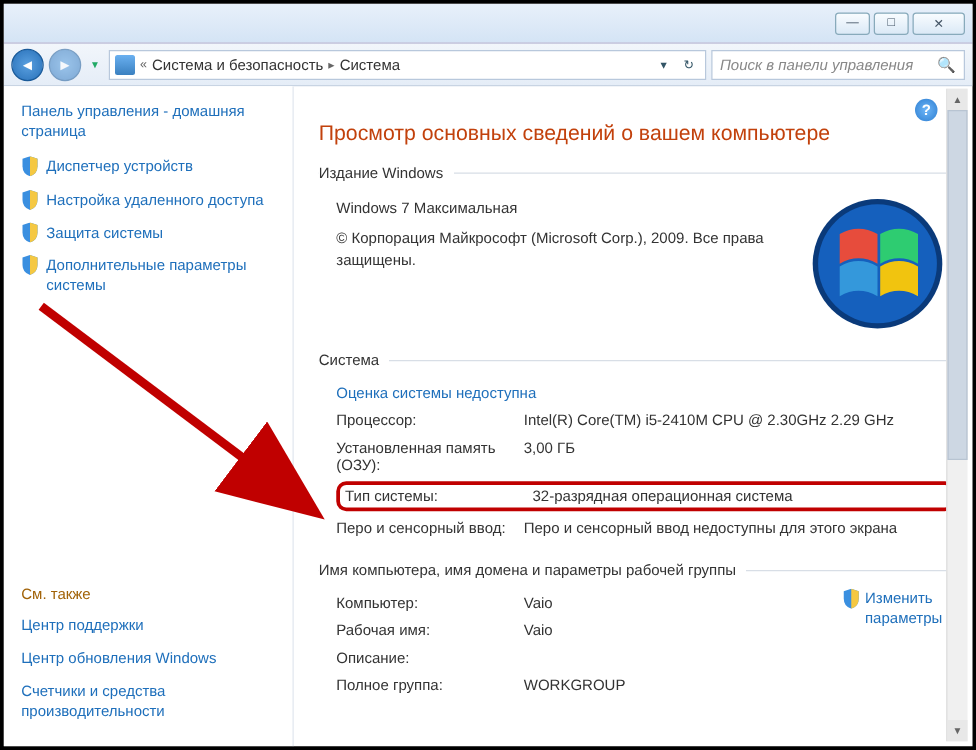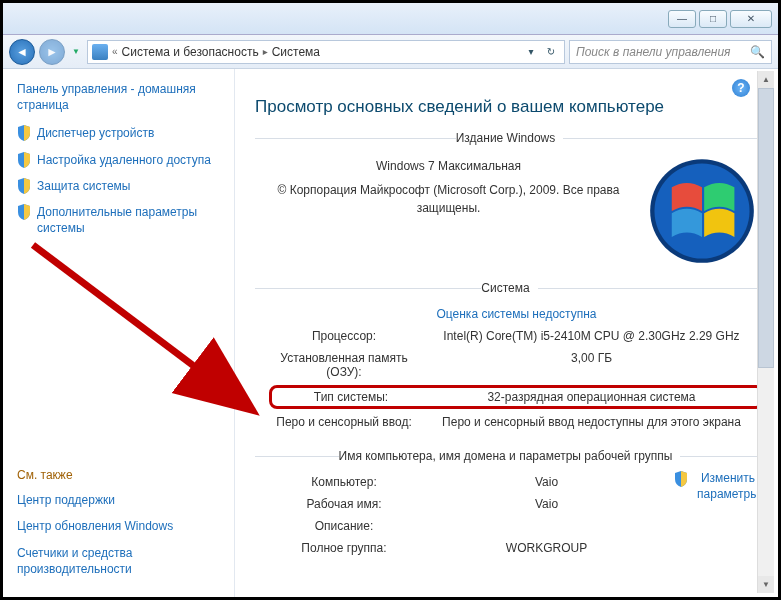--- a/index.html
+++ b/index.html
@@ -23,22 +23,22 @@
 .sidebar { width: 232px; background: #fff; padding: 12px 10px 10px 14px; border-right: 1px solid #e2e8f0; display: flex; flex-direction: column; position: relative; }
 .sidebar-head { color: #1e6fbb; font-size: 12px; margin-bottom: 12px; line-height: 1.35; }
 .sidebar-link { display: flex; align-items: flex-start; gap: 6px; margin-bottom: 10px; color: #1e6fbb; cursor: pointer; line-height: 1.35; }
 .shield { width: 14px; height: 16px; flex-shrink: 0; position: relative; }
 .shield svg { width: 14px; height: 16px; }
 .seealso { margin-top: auto; padding-top: 14px; }
 .seealso-head { color: #a16207; margin-bottom: 10px; }
 .seealso .sidebar-link { margin-bottom: 10px; }
 .main { flex: 1; padding: 12px 14px 10px 20px; overflow: hidden; position: relative; }
 .help-icon { position: absolute; top: 10px; right: 28px; width: 18px; height: 18px; border-radius: 50%; background: radial-gradient(#6eb6f8,#2c7dd0); color: #fff; display: flex; align-items: center; justify-content: center; font-size: 12px; font-weight: bold; }
-.page-title { color: #0c4a6e; font-size: 17px; margin: 16px 0 14px 0; font-weight: normal; }
-fieldset { border: 1px solid #d8dee6; border-left: none; border-right: none; border-bottom: none; padding: 8px 0 10px 0; margin-bottom: 6px; text-align: center; }
+.page-title { color: #c2410c; font-size: 17px; margin: 16px 0 14px 0; font-weight: normal; }
+fieldset { border: 1px solid #d8dee6; border-left: none; border-right: none; border-bottom: none; padding: 8px 0 10px 0; margin-bottom: 6px; }
 legend { color: #333; font-size: 12px; padding-right: 8px; }
 .edition-content { display: flex; gap: 20px; padding-left: 14px; padding-top: 4px; }
 .edition-text { flex: 1; line-height: 1.5; color: #333; }
 .winlogo { width: 108px; height: 108px; flex-shrink: 0; margin-right: 8px; }
 .sys-table { width: 100%; padding-left: 14px; }
 .sys-row { display: flex; padding: 4px 0; align-items: flex-start; }
 .sys-label { width: 150px; color: #333; flex-shrink: 0; }
 .sys-value { flex: 1; color: #333; }
 .sys-value.link { color: #1e6fbb; cursor: pointer; }
 .highlight-box { border: 3px solid #c00000; border-radius: 8px; padding: 2px 4px; margin: 2px 0; display: flex; }

